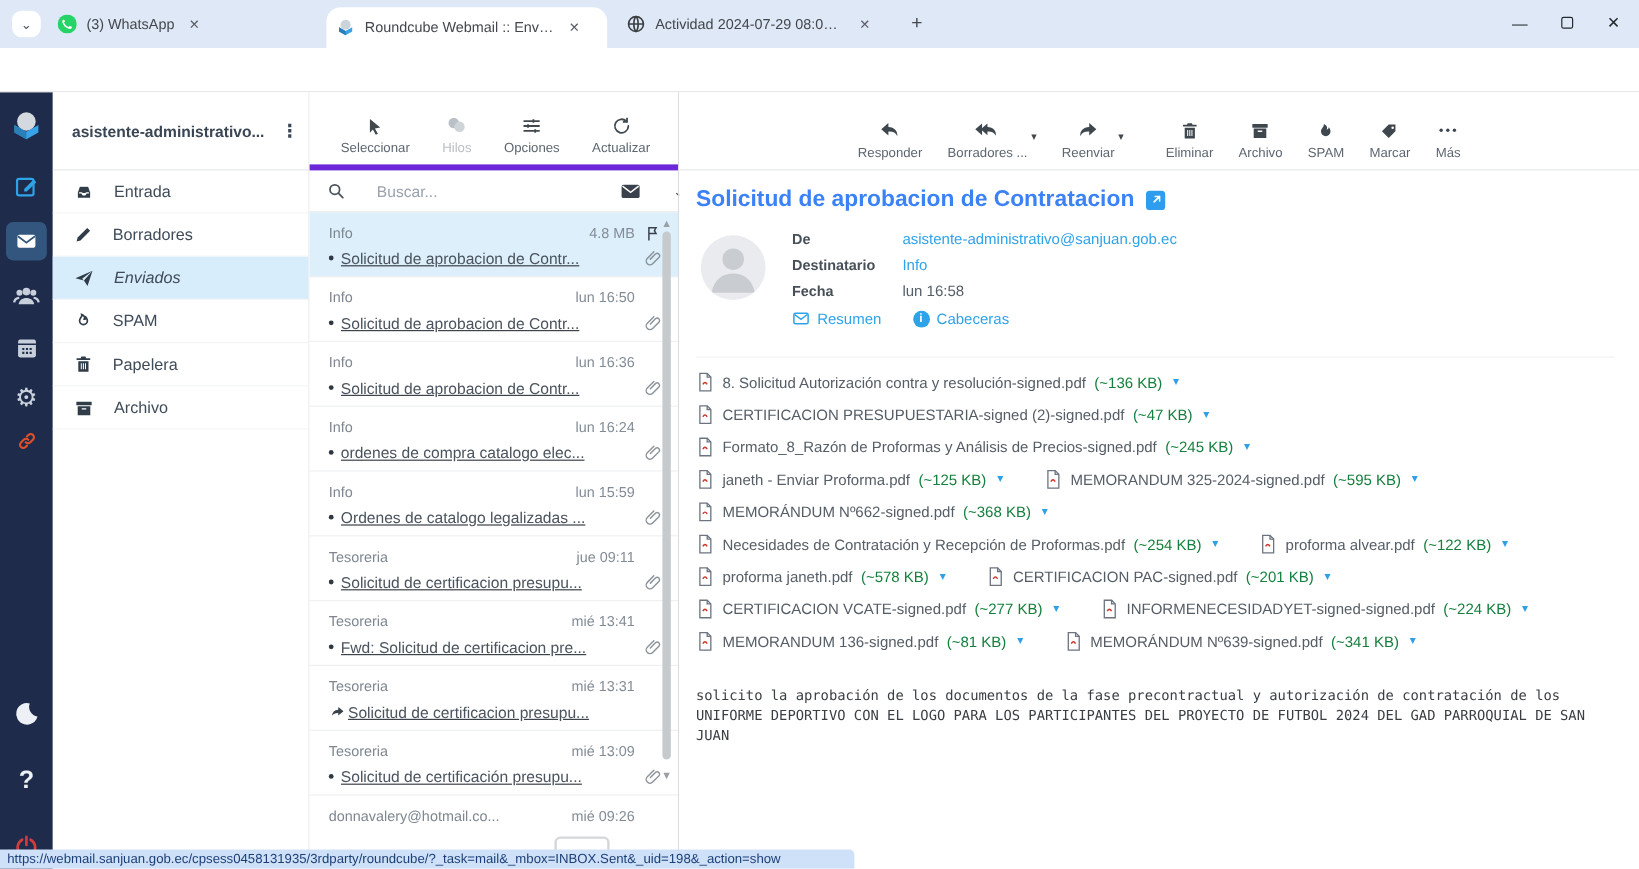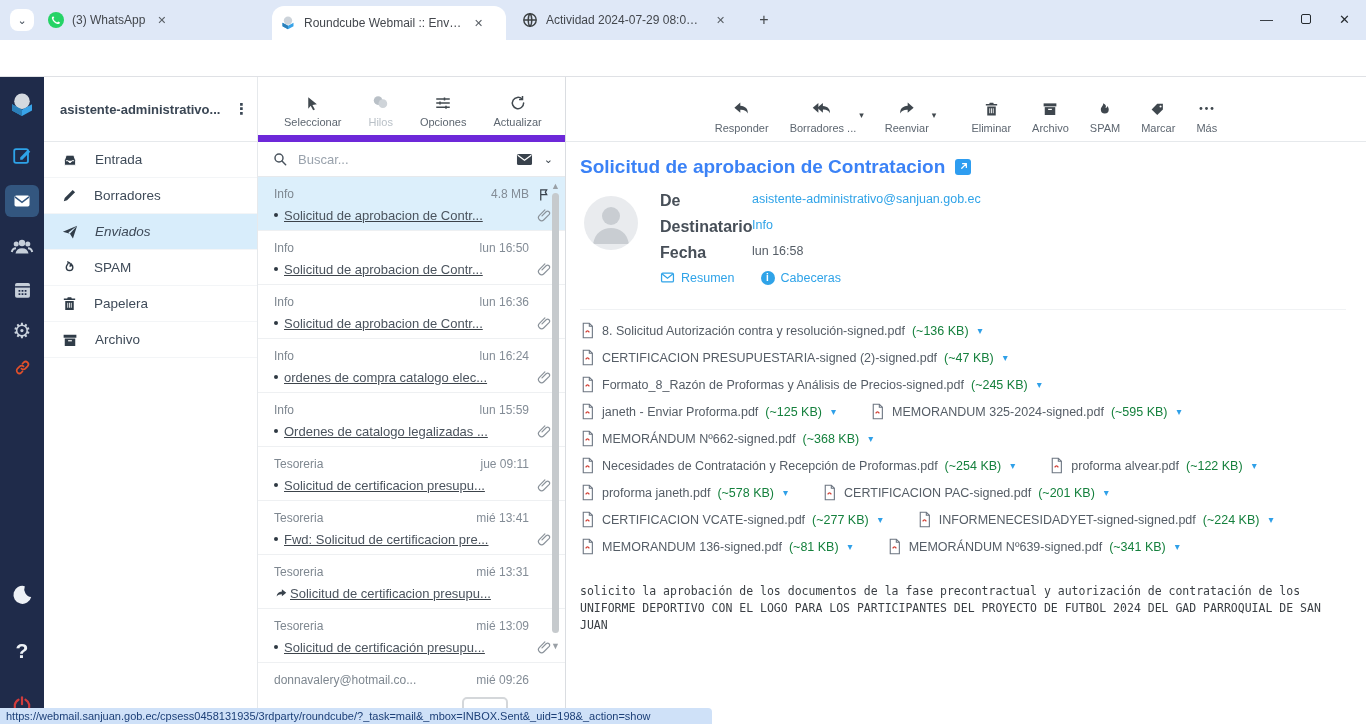--- a/index.html
+++ b/index.html
@@ -36,25 +36,25 @@
 
   .folders { position:absolute; left:44px; top:0; width:214px; height:647px; background:#fff; border-right:1px solid #e6e9ec; }
   .accounthdr { height:65px; border-bottom:1px solid #e6e9ec; display:flex; align-items:center; padding:0 8px 0 16px; }
   .accname { flex:1; font-size:13px; font-weight:bold; color:#3a4654; white-space:nowrap; overflow:hidden; text-overflow:ellipsis; }
   .kebab { color:#3a4654; font-size:15px; font-weight:bold; letter-spacing:0; }
   .fitem { height:36px; display:flex; align-items:center; gap:16px; padding-left:17px; border-bottom:1px solid #f3f5f7; color:#303c48; }
   .fitem .flabel { font-size:13.5px; color:#3f4b59; }
   .fitem.selected { background:#d8edfb;font-style:italic; }
 
   .listcol { position:absolute; left:258px; top:0; width:307px; height:647px; background:#fff; }
-  .listtb { height:65px; border-bottom:7px solid #6d28d9; display:flex; align-items:flex-end; gap:27px; padding:0 0 7px 26px; }
+  .listtb { height:65px; border-bottom:5px solid #6d28d9; display:flex; align-items:flex-end; gap:27px; padding:0 0 7px 26px; }
   .tbbtn { display:flex; flex-direction:column; align-items:center; gap:4px; color:#41494f; }
   .tbbtn .tbl { font-size:11px; color:#5d6670; }
   .tbbtn.disabled { color:#b9c0c7; } .tbbtn.disabled .tbl { color:#b9c0c7; }
-  .searchrow { height:35px; border-bottom:1px solid #e6e9ec; display:flex; align-items:center; gap:10px; padding:0 12px 0 14px; color:#4a545e; }
+  .searchrow { height:35px; border-bottom:1px solid #e6e9ec; display:flex; align-items:center; gap:26px; padding:0 12px 0 14px; color:#4a545e; }
   .searchrow input { border:none; outline:none; background:transparent; flex:1; font-size:13px; font-family:inherit; color:#3c434a; }
   .searchrow input::placeholder { color:#99a2ac; }
 
   .mrow { height:54px; border-bottom:1px solid #eef0f2; padding:8px 6px 0 16px; }
   .mrow.sel { background:#dcEFFB; background:#dceffb; }
   .l1 { display:flex; align-items:center; height:18px; }
   .sender { flex:1; font-size:12px; color:#7e8790; white-space:nowrap; overflow:hidden; }
   .meta { font-size:12px; color:#838c96; }
   .slot { width:30px; display:flex; justify-content:center; color:#39424c; }
   .l2 { display:flex; align-items:center; height:20px; margin-top:2px;text-decoration:underline; }
@@ -77,21 +77,21 @@
   .tbgroup { display:flex; align-items:flex-end; gap:3px; }
   .caretbtn { color:#41494f; font-size:9px; padding-bottom:14px; }
   .content { padding:14px 20px 0 14px; }
   .subjectrow { display:flex; align-items:center; gap:10px; }
   .subjecttxt { font-size:19px; font-weight:bold; color:#3b82f6; }
   .extlink { width:16px; height:16px; background:#2e9df0; border-radius:3px; display:flex; align-items:center; justify-content:center; }
   .hdrblock { display:flex; margin-top:14px; }
   .pavatar { width:54px; height:54px; border-radius:50%; background:#e9ebee; overflow:hidden; margin:4px 0 0 4px; }
   .hdrtable { margin-left:22px; }
   .hrow { display:flex; margin-bottom:8px; }
-  .hlabel { width:92px; font-size:16px; font-weight:bold; color:#474f58; }
+  .hlabel { width:92px; font-size:12px; font-weight:bold; color:#474f58; }
   .hval { font-size:12.5px; color:#555d66; }
   .hval.link { color:#2fa3e8; }
   .hlinks { display:flex; gap:26px; margin-top:6px; align-items:center; }
   .hlink { display:flex; align-items:center; gap:6px; color:#2fa3e8; font-size:12.5px; }
   .infodot { width:14px; height:14px; border-radius:50%; background:#2fa3e8; color:#fff; font-size:10px; font-weight:bold; display:flex; align-items:center; justify-content:center; }
 
   .attach { margin-top:24px; border-top:1px solid #f0f2f4; padding-top:12px; }
   .attrow { display:flex; gap:34px; margin-bottom:10px; align-items:center; }
   .att { display:flex; align-items:center; gap:7px; white-space:nowrap; }
   .an { font-size:12.5px; color:#555d66; }

